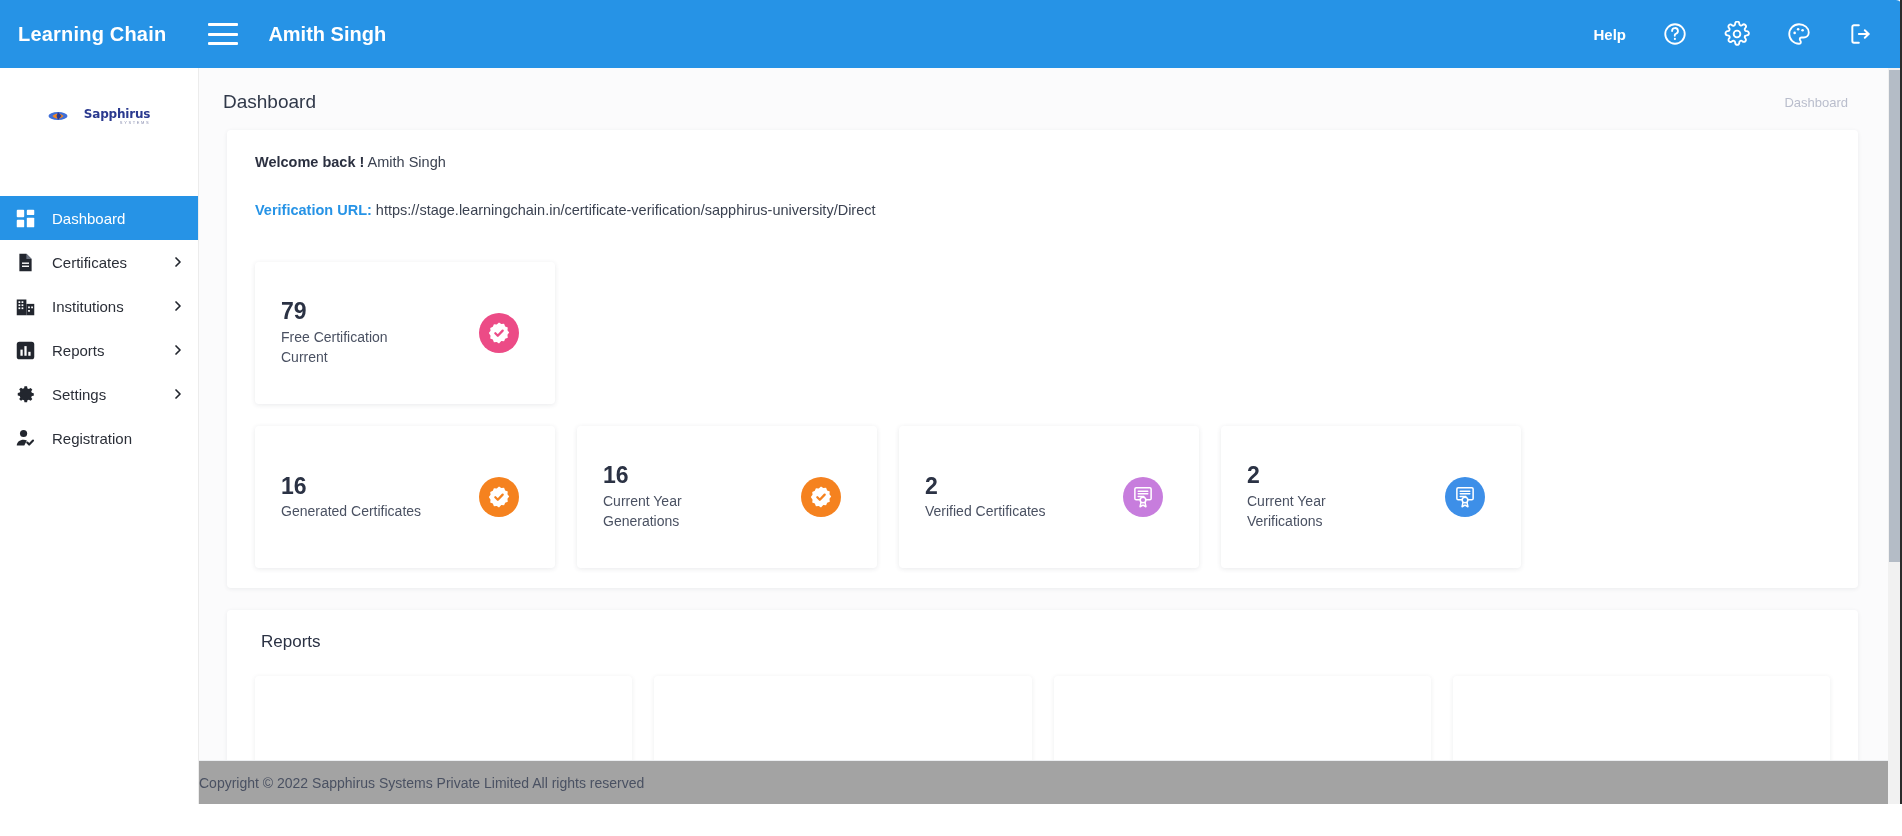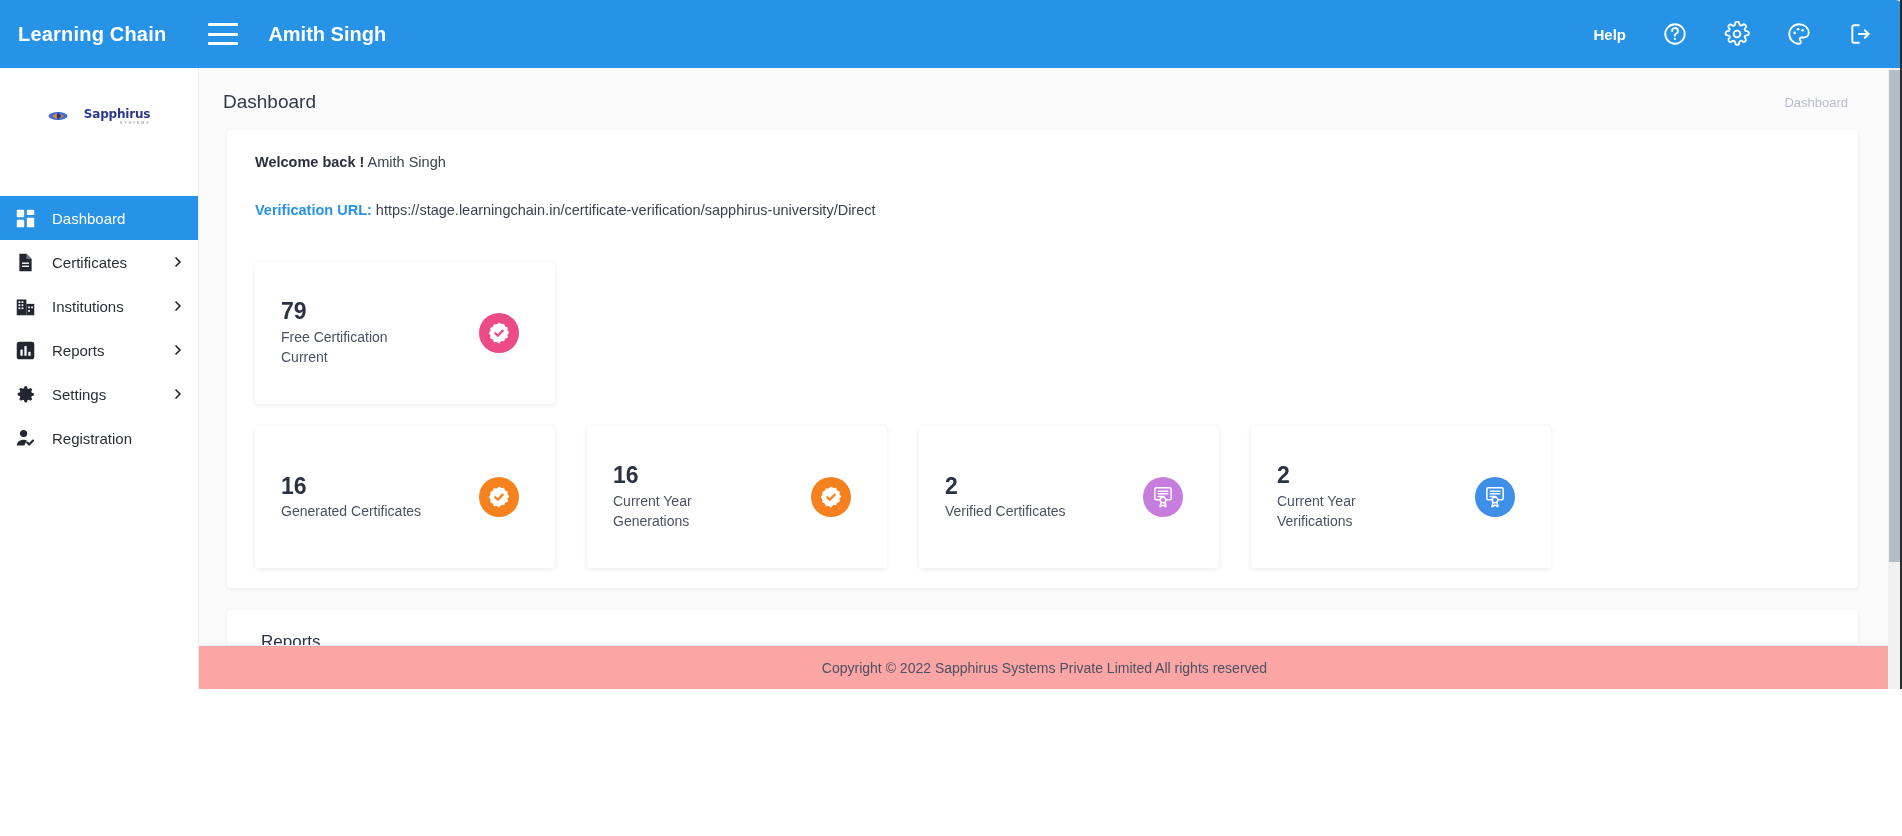--- a/index.html
+++ b/index.html
@@ -4,21 +4,21 @@
 <style>
   * { box-sizing: border-box; margin: 0; padding: 0; }
   html, body {
     width: 1902px; height: 836px;
     overflow: hidden;
     font-family: "Liberation Sans", sans-serif;
     background: #ffffff;
   }
   #app {
     position: relative;
-    width: 1902px; height: 689px;
+    width: 1902px; height: 804px;
     background: #ffffff;
     overflow: hidden;
   }
 
   
   .topbar {
     position: absolute; top: 0; left: 0;
     width: 1902px; height: 68px;
     background: #2693e6;
     display: flex; align-items: center;
@@ -116,21 +116,21 @@
   }
   .welcome b { font-weight: bold; color: #2b3040; }
   .vurl {
     padding: 0 28px; margin-top: 32px;
     font-size: 14.5px; color: #3b4251;
   }
   .vurl .lbl { color: #2693e6; font-weight: bold; }
 
   
   .cards-row {
-    display: flex; gap: 32px;
+    display: flex; gap: 22px;
     padding: 0 28px; margin-top: 44px;
   }
   .cards-row.row2 { margin-top: 22px; }
   .stat-card {
     background: #ffffff;
     border-radius: 4px;
     box-shadow: 0 1px 5px rgba(40,50,70,.10);
     height: 142px;
     flex: 0 0 300px;
     display: flex; align-items: center;
@@ -166,23 +166,23 @@
     height: 120px;
     background: #fff;
     border-radius: 4px;
     box-shadow: 0 1px 5px rgba(40,50,70,.09);
   }
 
   
   .footer {
     position: absolute; left: 199px; bottom: 0;
     width: 1691px; height: 44px;
-    background: #fca5a5;
+    background: #a3a3a3;
     border-top: 1px solid #eceef1;
-    display: flex; align-items: center; justify-content: center;
+    display: flex; align-items: center; justify-content: flex-start;
     font-size: 14px; color: #4a5162;
     z-index: 25;
   }
 
   
   .vscroll {
     position: absolute; top: 68px; right: 0;
     width: 14px; height: 768px;
     background: #f1f1f1;
     z-index: 40;

